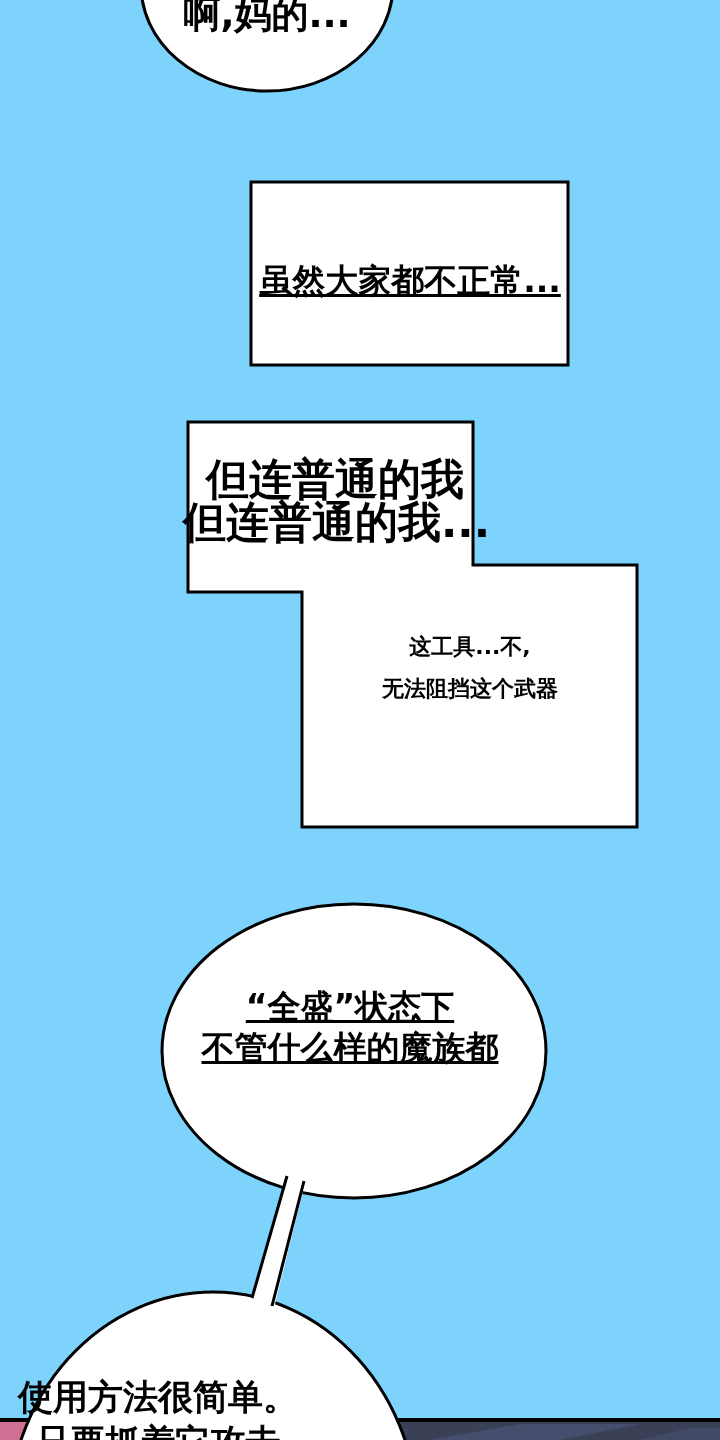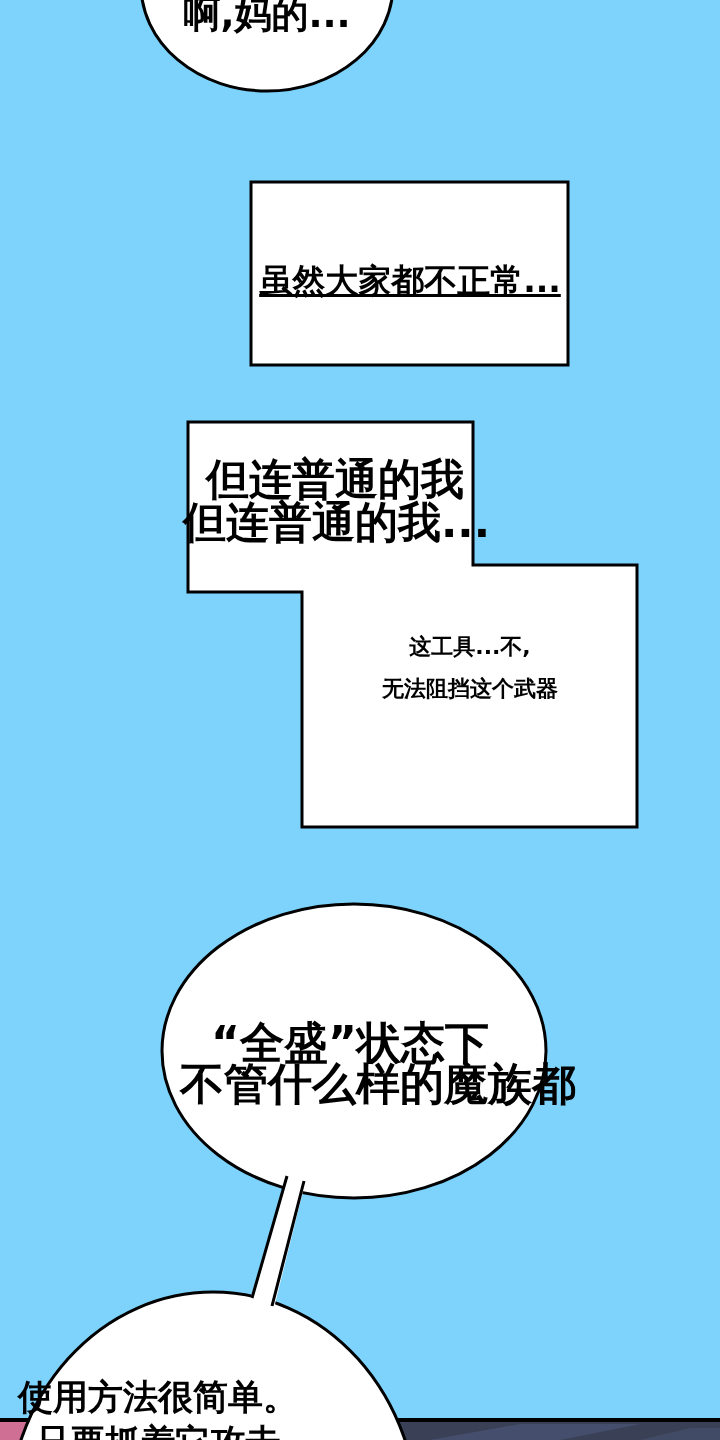--- a/index.html
+++ b/index.html
@@ -16,21 +16,21 @@
     color:#000;
     font-weight:bold;
     text-align:center;
     white-space:nowrap;
   }
   .speech-text span{display:block;}
   .t-top   {left:107px;top:-7px;  width:320px;font-size:37px;line-height:44px;}
   .t-narr  {left:248px;top:261px; width:324px;font-size:33px;line-height:40px;text-decoration:underline;}
   .t-boxa  {left:183px;top:458px; width:304px;font-size:43px;line-height:43px;}
   .t-boxb  {left:308px;top:626px; width:324px;font-size:22px;line-height:42px;}
-  .t-mid   {left:180px;top:1022px; width:340px;font-size:44px;line-height:41px;}
+  .t-mid   {left:180px;top:986px; width:340px;font-size:33px;line-height:41px;text-decoration:underline;}
   .t-bot   {left:-2px; top:1375px;width:320px;font-size:35px;line-height:45px;}
 </style>
 </head>
 <body>
 
 <div id="page">
 
   <svg id="art" viewBox="0 0 720 1440" xmlns="http://www.w3.org/2000/svg">
 
     <rect x="0" y="1418" width="720" height="22" fill="#000000"></rect>

